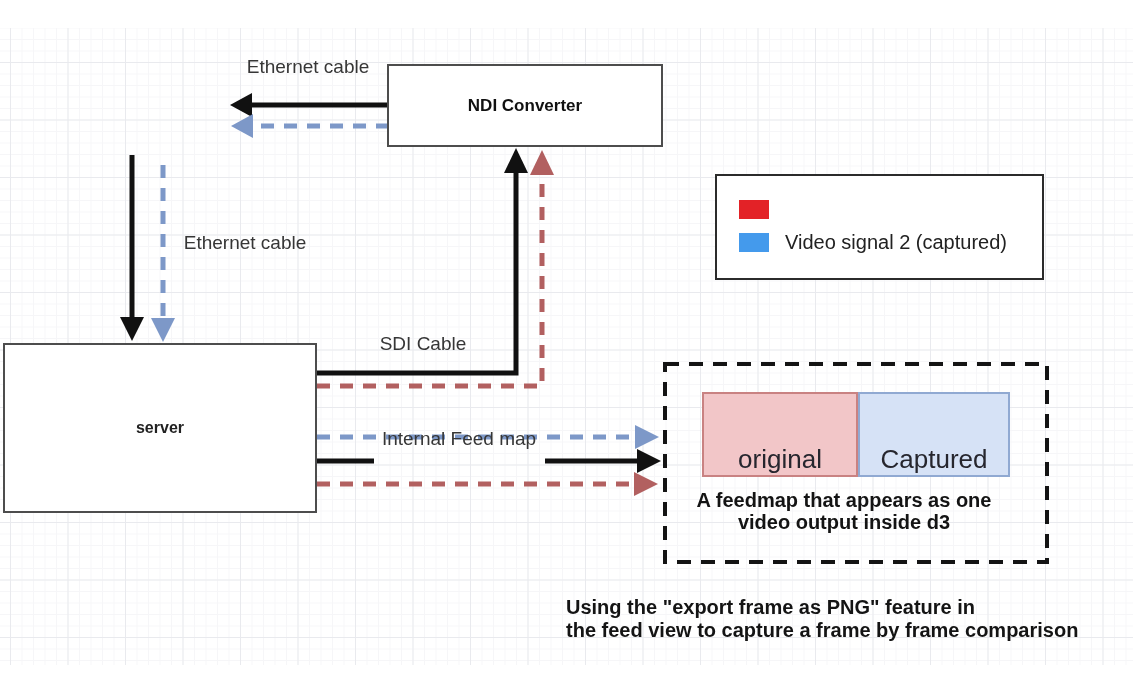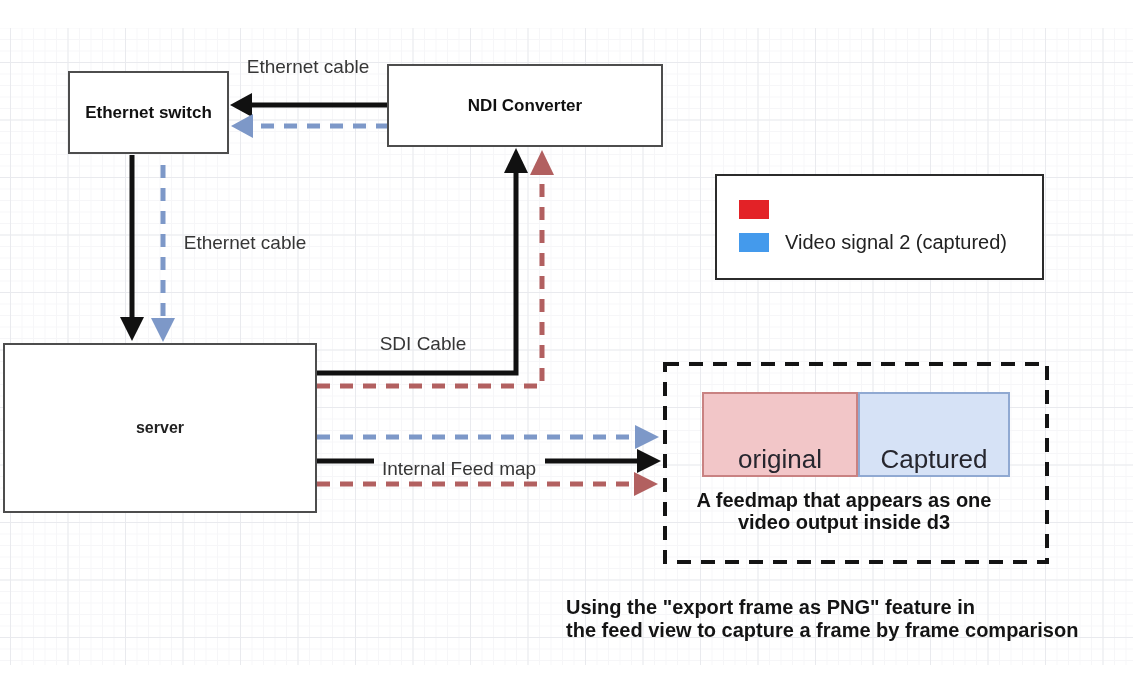--- a/index.html
+++ b/index.html
@@ -111,36 +111,33 @@
       <line x1="545" y1="461" x2="639" y2="461" stroke="#111111" stroke-width="5"></line>
       <polygon points="661,461 637,449 637,473" fill="#111111"></polygon>
     </g>
 
     <g>
       <line x1="317" y1="484" x2="636" y2="484" stroke="#b26060" stroke-width="5" stroke-dasharray="13 10"></line>
       <polygon points="658,484 634,472 634,496" fill="#b26060"></polygon>
     </g>
   </svg>
 
-  <div class="node node-bold node-ethernet-switch">
-    <span>Ethernet switch</span>
-  </div>
 
   <div class="node node-bold node-ndi-converter">
     <span>NDI Converter</span>
   </div>
 
   <div class="node node-server">
     <span>server</span>
   </div>
 
   <div class="edge-label" style="left:308px; top:67px;">Ethernet cable</div>
   <div class="edge-label" style="left:245px; top:243px;">Ethernet cable</div>
   <div class="edge-label" style="left:423px; top:344px;">SDI Cable</div>
-  <div class="edge-label" style="left:459px; top:469px;">Internal Feed map</div>
+  <div class="edge-label" style="left:459px; top:439px;">Internal Feed map</div>
 
   <div class="legend">
     <div class="legend-row">
       <span class="legend-swatch swatch-red"></span>
     </div>
     <div class="legend-row">
       <span class="legend-swatch swatch-blue"></span>
       <span class="legend-label">Video signal 2 (captured)</span>
     </div>
   </div>

